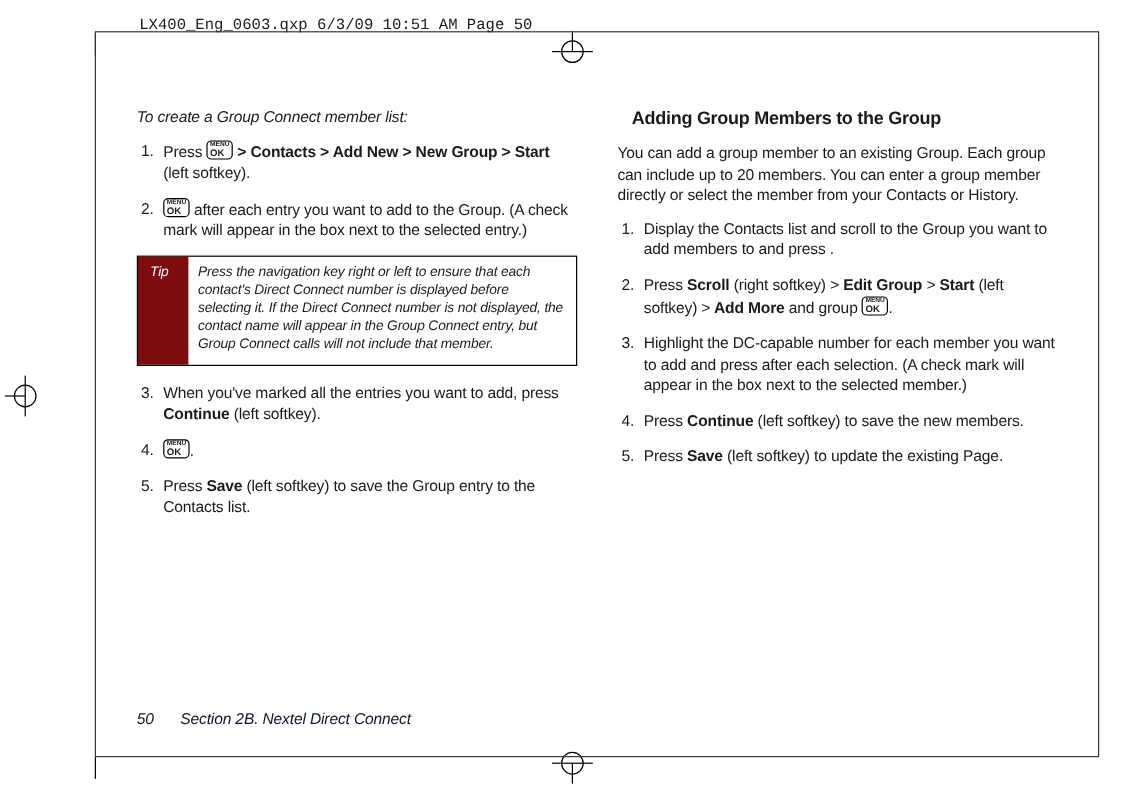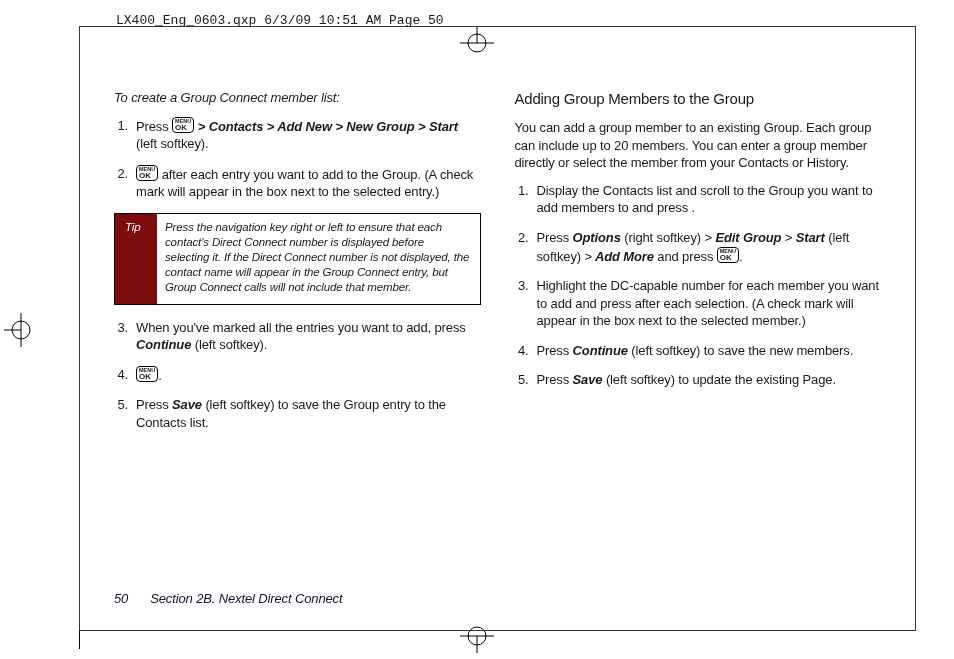--- a/index.html
+++ b/index.html
@@ -45,31 +45,31 @@
 
   .page{position:absolute;top:26px;left:79px;right:38px;bottom:28px;
     border:1px solid #363636;padding:62px 34px 26px 34px;box-sizing:border-box}
   .cols{display:flex;gap:34px}
   .col{flex:1;min-width:0}
   .intro-it{font-style:italic}
   ol.steps{list-style:none;padding:0;margin:10px 0 0 0}
   ol.steps>li{display:flex;gap:8px;margin-bottom:12px}
   ol.steps>li .num{min-width:14px;text-align:right}
   ol.steps>li .txt{flex:1}
-  .it{font-style:italic}
+  .it{}
   .b{font-weight:bold}
   .ok{display:inline-block;border:1.2px solid #000;border-radius:4px;
     font-size:8px;line-height:8px;padding:1px 2px 1px 2px;vertical-align:1px;
     font-family:Arial,sans-serif;font-weight:700;letter-spacing:0}
   .ok .mu{font-size:5.5px;display:block;line-height:5px}
   .ok .okt{display:block;line-height:7px}
   .tipbox{border:1px solid #000;display:flex;margin:4px 0 14px 0;font-size:11.5px}
   .tiplabel{background:#7d0c0e;color:#fff;font-style:italic;padding:6px 10px 16px 10px;min-width:42px;box-sizing:border-box}
   .tiptxt{padding:6px 10px 8px 8px;font-style:italic;line-height:1.32}
-  h3.subhead{font-size:15px;font-weight:400;margin:0 0 10px 0;letter-spacing:-0.015em}
+  h3.subhead{font-size:15px;font-weight:700;margin:0 0 10px 12px;letter-spacing:-0.015em}
   .footer{position:absolute;left:34px;bottom:22px;color:#0f172a;font-style:italic;font-size:13px}
   .footer .pn{display:inline-block;margin-right:22px}
 </style>
 </head>
 <body>
 
 <div class="header-line">LX400_Eng_0603.qxp  6/3/09  10:51 AM  Page 50</div>
 
 <div class="crop-top">
     <div class="h"></div>
@@ -142,21 +142,21 @@
       <div>You can add a group member to an existing Group. Each group can include up to 20 members. You can enter a group member directly or select the member from your Contacts or History.</div>
 
       <ol class="steps">
         <li>
           <span class="num">1.</span>
           <span class="txt">Display the Contacts list and scroll to the Group you want to add members to and press .</span>
         </li>
         <li>
           <span class="num">2.</span>
           <span class="txt">
-            <span>Press </span><span class="it b">Options</span><span> (right softkey) </span><span>&gt;</span><span class="it b"> Edit Group </span><span>&gt;</span><span class="it b"> Start</span><span> (left softkey) </span><span>&gt;</span><span class="it b"> Add More</span><span> and press </span><span class="ok"><span class="mu">MENU</span><span class="okt">OK</span></span><span>.</span>
+            <span>Press </span><span class="it b">Scroll</span><span> (right softkey) </span><span>&gt;</span><span class="it b"> Edit Group </span><span>&gt;</span><span class="it b"> Start</span><span> (left softkey) </span><span>&gt;</span><span class="it b"> Add More</span><span> and group </span><span class="ok"><span class="mu">MENU</span><span class="okt">OK</span></span><span>.</span>
           </span>
         </li>
         <li>
           <span class="num">3.</span>
           <span class="txt">Highlight the DC-capable number for each member you want to add and press  after each selection. (A check mark will appear in the box next to the selected member.)</span>
         </li>
         <li>
           <span class="num">4.</span>
           <span class="txt">
             <span>Press </span><span class="it b">Continue</span><span> (left softkey) to save the new members.</span>

